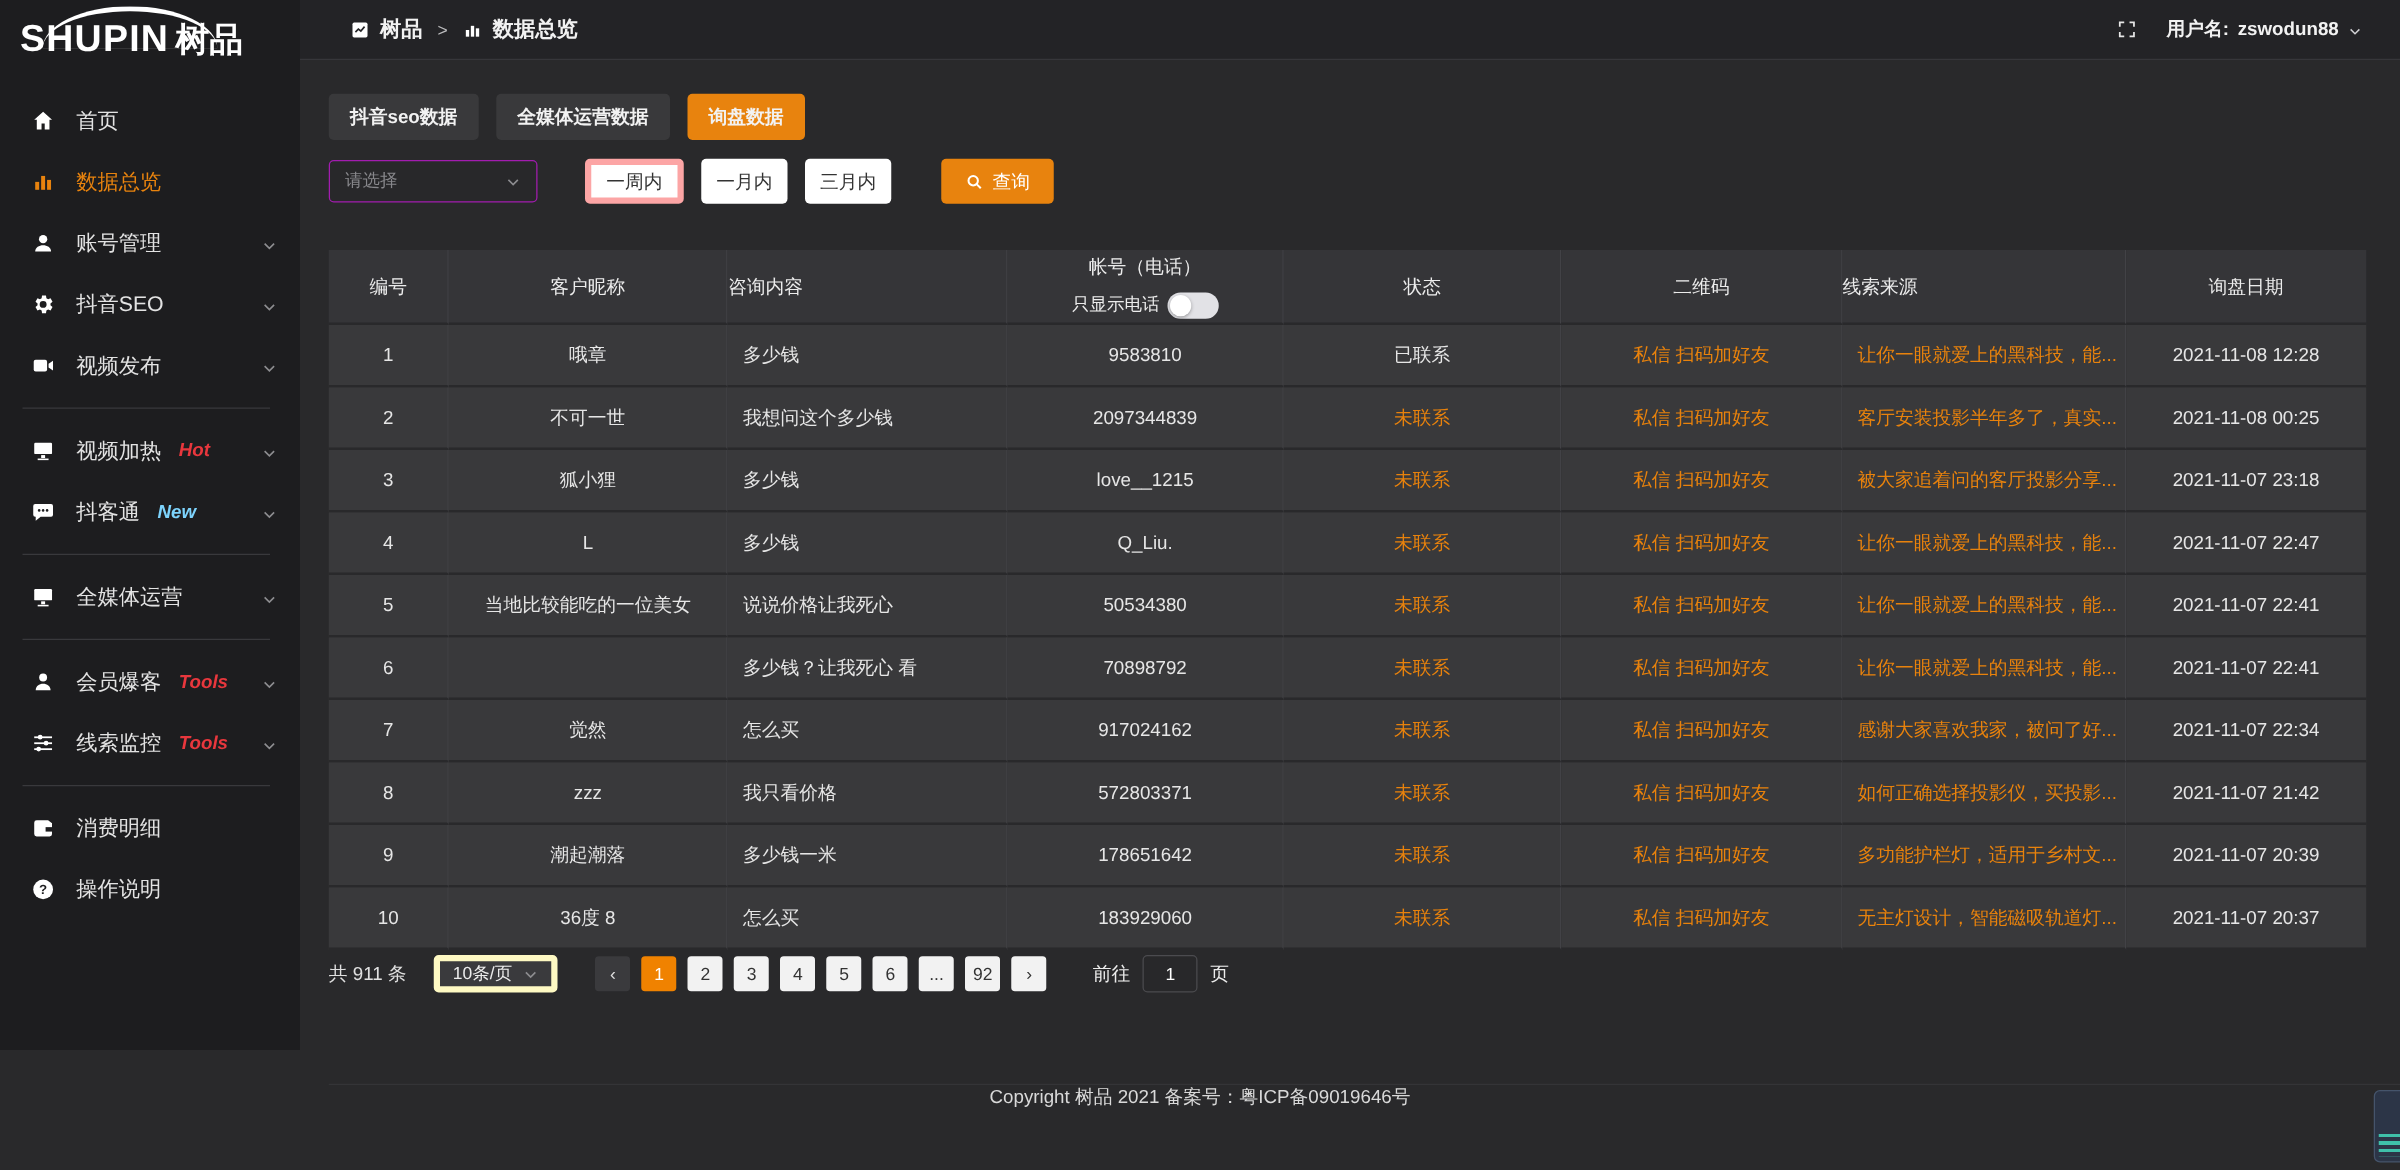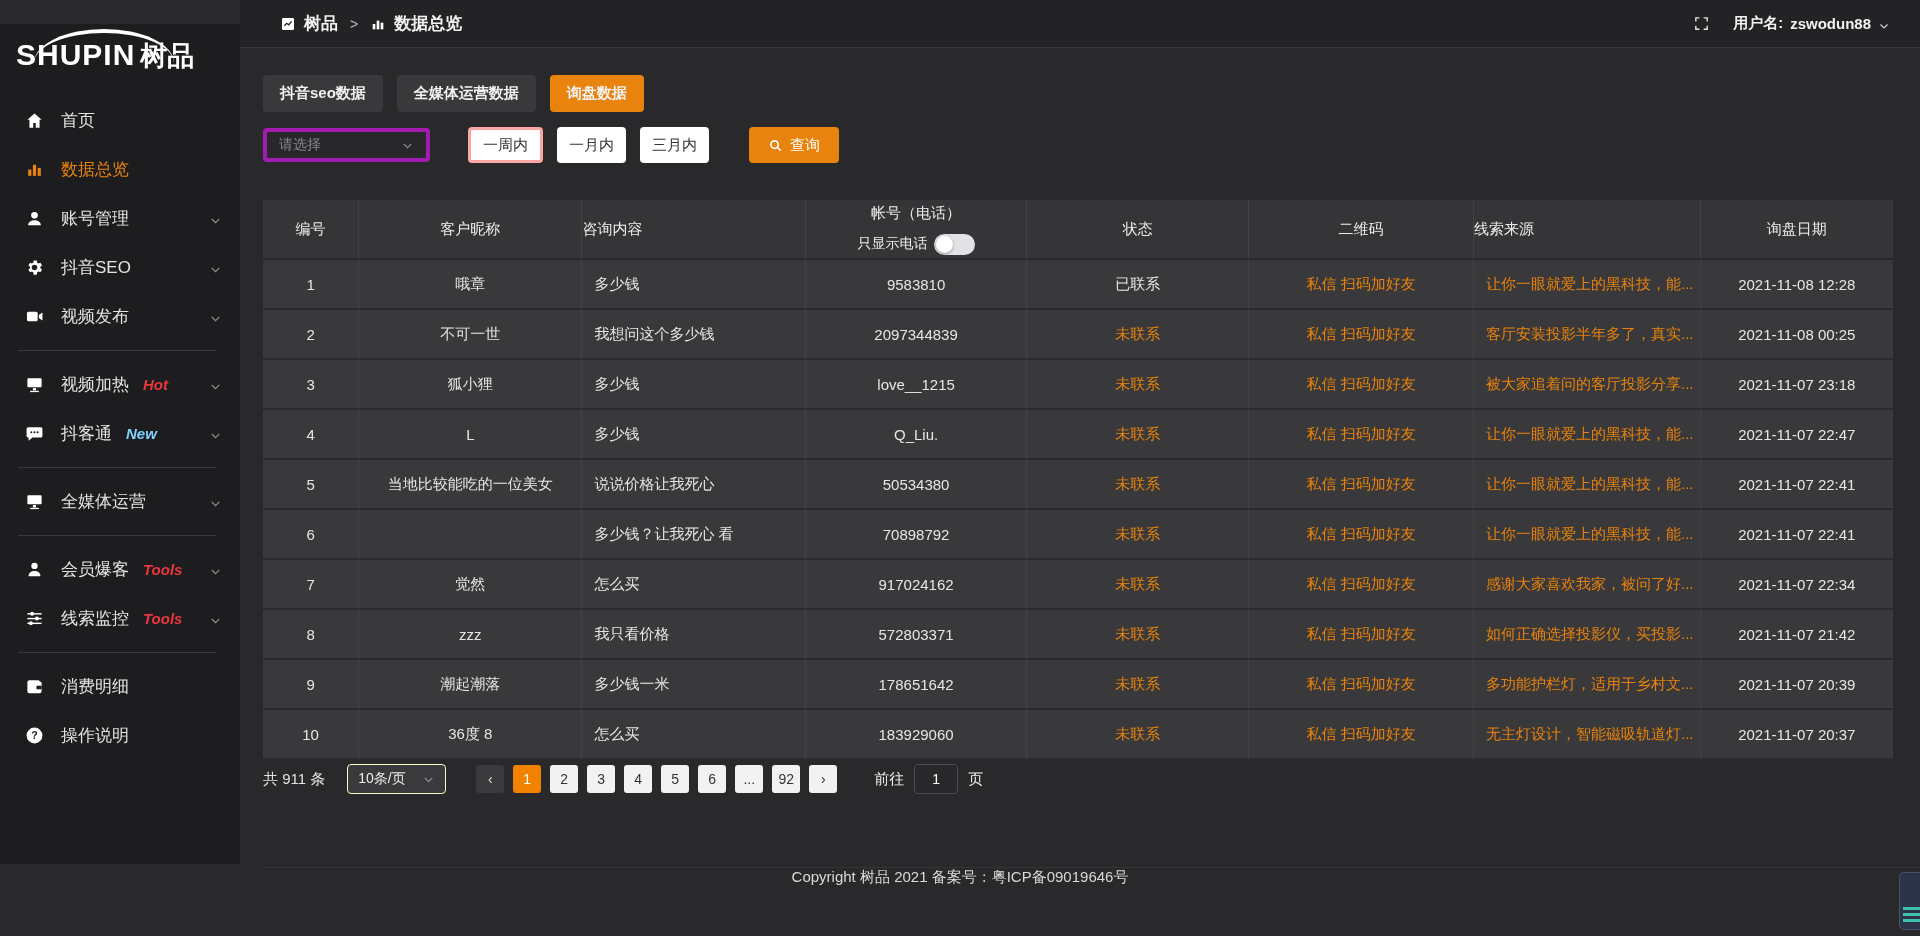--- a/index.html
+++ b/index.html
@@ -4,21 +4,21 @@
 <style>
   * { margin:0; padding:0; box-sizing:border-box; }
   html,body { width:1920px; height:936px; overflow:hidden; }
   body {
     position:relative;
     background:#29292b;
     font-family:"Liberation Sans","DejaVu Sans",sans-serif;
     color:#e8e8e8;
   }
   
-  .sidebar { position:absolute; left:0; top:0; width:240px; height:840px; background:#1d1d1f; z-index:2;margin-top:24px; }
+  .sidebar { position:absolute; left:0; top:0; width:240px; height:840px; background:#1d1d1f; z-index:2; }
   .logo { position:relative; height:58px; padding:14px 0 0 16px; white-space:nowrap; cursor:pointer; }
   .logo-arc { position:absolute; left:34px; top:5px; width:140px; height:34px;
               border-top:4px solid #fff; border-radius:50% 50% 0 0 / 100% 100% 0 0; }
   .logo-en { font-size:30px; font-weight:800; letter-spacing:1px; color:#fff; }
   .logo-cn { font-size:27px; font-weight:800; color:#fff; margin-left:5px; }
   .menu { margin-top:14px; }
   .menu-item { height:49px; display:flex; align-items:center; padding:0 18px 0 25px;
                color:#e3e3e3; font-size:17px; cursor:pointer; }
   .menu-item .m-icon { width:19px; height:19px; margin-right:17px; color:#fff; flex:none; }
   .menu-item .m-icon svg { width:100%; height:100%; fill:currentColor; }
@@ -42,29 +42,29 @@
   .u-caret { width:12px; height:12px; color:#cfcfd2; }
   .u-caret svg { width:100%; height:100%; fill:none; stroke:currentColor; stroke-width:2.4; }
   
   .content { position:absolute; left:240px; top:48px; right:0; padding:27px 27px 0 23px; }
   .tabs { display:flex; gap:14px; }
   .tab { height:37px; padding:0 17px; background:#39393b; color:#f2f2f2; font-size:15px;
          border:none; border-radius:4px; display:flex; align-items:center; cursor:pointer;
          font-family:inherit; font-weight:bold; }
   .tab.active { background:#e8830e; }
   .filters { margin-top:15px; display:flex; align-items:center; }
-  .f-select { width:167px; height:34px; background:#28282a; border:4px solid #a21caf; border-radius:4px;
+  .f-select { width:167px; height:34px; background:#28282a; border:1px solid #a21caf; border-radius:4px;
               color:#87878b; font-size:14px; padding:0 12px; display:flex; align-items:center;
               justify-content:space-between; cursor:pointer; }
   .f-select .m-chev { margin-left:0; }
   .periods { display:flex; gap:14px; margin-left:38px; }
   .p-btn { min-width:66px; height:36px; background:#fff; color:#333; font-size:15px; border:none;
            border-radius:4px; display:flex; align-items:center; justify-content:center; cursor:pointer;
            font-family:inherit; padding:0 12px; }
-  .p-btn.active { border:3px solid #fca5a5; }
+  .p-btn.active { border:5px solid #fca5a5; }
   .search-btn { margin-left:40px; height:36px; padding:0 19px; background:#e8830e; color:#fff;
                 border:none; border-radius:4px; font-size:15px; display:flex; align-items:center; gap:7px;
                 cursor:pointer; font-family:inherit; }
   .s-icon { width:15px; height:15px; }
   .s-icon svg { width:100%; height:100%; fill:none; stroke:#fff; stroke-width:2.6; }
   
   table { margin-top:37px; width:100%; border-collapse:separate; border-spacing:0; table-layout:fixed; font-size:15px; }
   th { height:60px; background:#353538; font-weight:normal; color:#ececec;
        border-right:1px solid #424246; border-bottom:2px solid #29292b; text-align:center; }
   th:last-child, td:last-child { border-right:none; }
@@ -73,21 +73,21 @@
   td.left, th.left { text-align:left; }
   .orange { color:#e8820c; }
   .qr-link, .src-link { cursor:pointer; }
   .th-line2 { margin-top:11px; font-size:14px; display:flex; align-items:center; justify-content:center; gap:6px; }
   .switch { width:41px; height:21px; border-radius:11px; background:#e2e2e6; position:relative; cursor:pointer; flex:none; }
   .switch .knob { position:absolute; left:2px; top:2px; width:17px; height:17px; border-radius:50%;
                   background:#fff; box-shadow:0 1px 3px rgba(0,0,0,.35); }
   
   .pagination { margin-top:4px; display:flex; align-items:center; font-size:15px; }
   .pg-total { color:#e0e0e0; margin-right:22px; }
-  .pg-size { width:99px; height:30px; background:#3a3a3d; border:1px solid #fef9c3; border-radius:4px;
+  .pg-size { width:99px; height:30px; background:#3a3a3d; border:5px solid #fef9c3; border-radius:4px;
              color:#ececec; font-size:14px; padding:0 10px; display:flex; align-items:center;
              justify-content:space-between; cursor:pointer; margin-right:30px; }
   .pg-btn { min-width:28px; height:28px; border-radius:3px; border:none; display:flex; align-items:center;
             justify-content:center; margin-right:9px; font-size:14px; cursor:pointer; font-family:inherit; }
   .pg-prev { background:#3a3a3d; color:#e0e0e0; }
   .pg-num  { background:#f2f2f2; color:#333; }
   .pg-num.active { background:#f08200; color:#fff; }
   .pg-next { background:#f2f2f2; color:#333; }
   .pg-jump { margin-left:28px; display:flex; align-items:center; gap:10px; color:#ececec; }
   .pg-input { width:44px; height:30px; background:#28282a; border:1px solid #4b4b4f; border-radius:4px;

